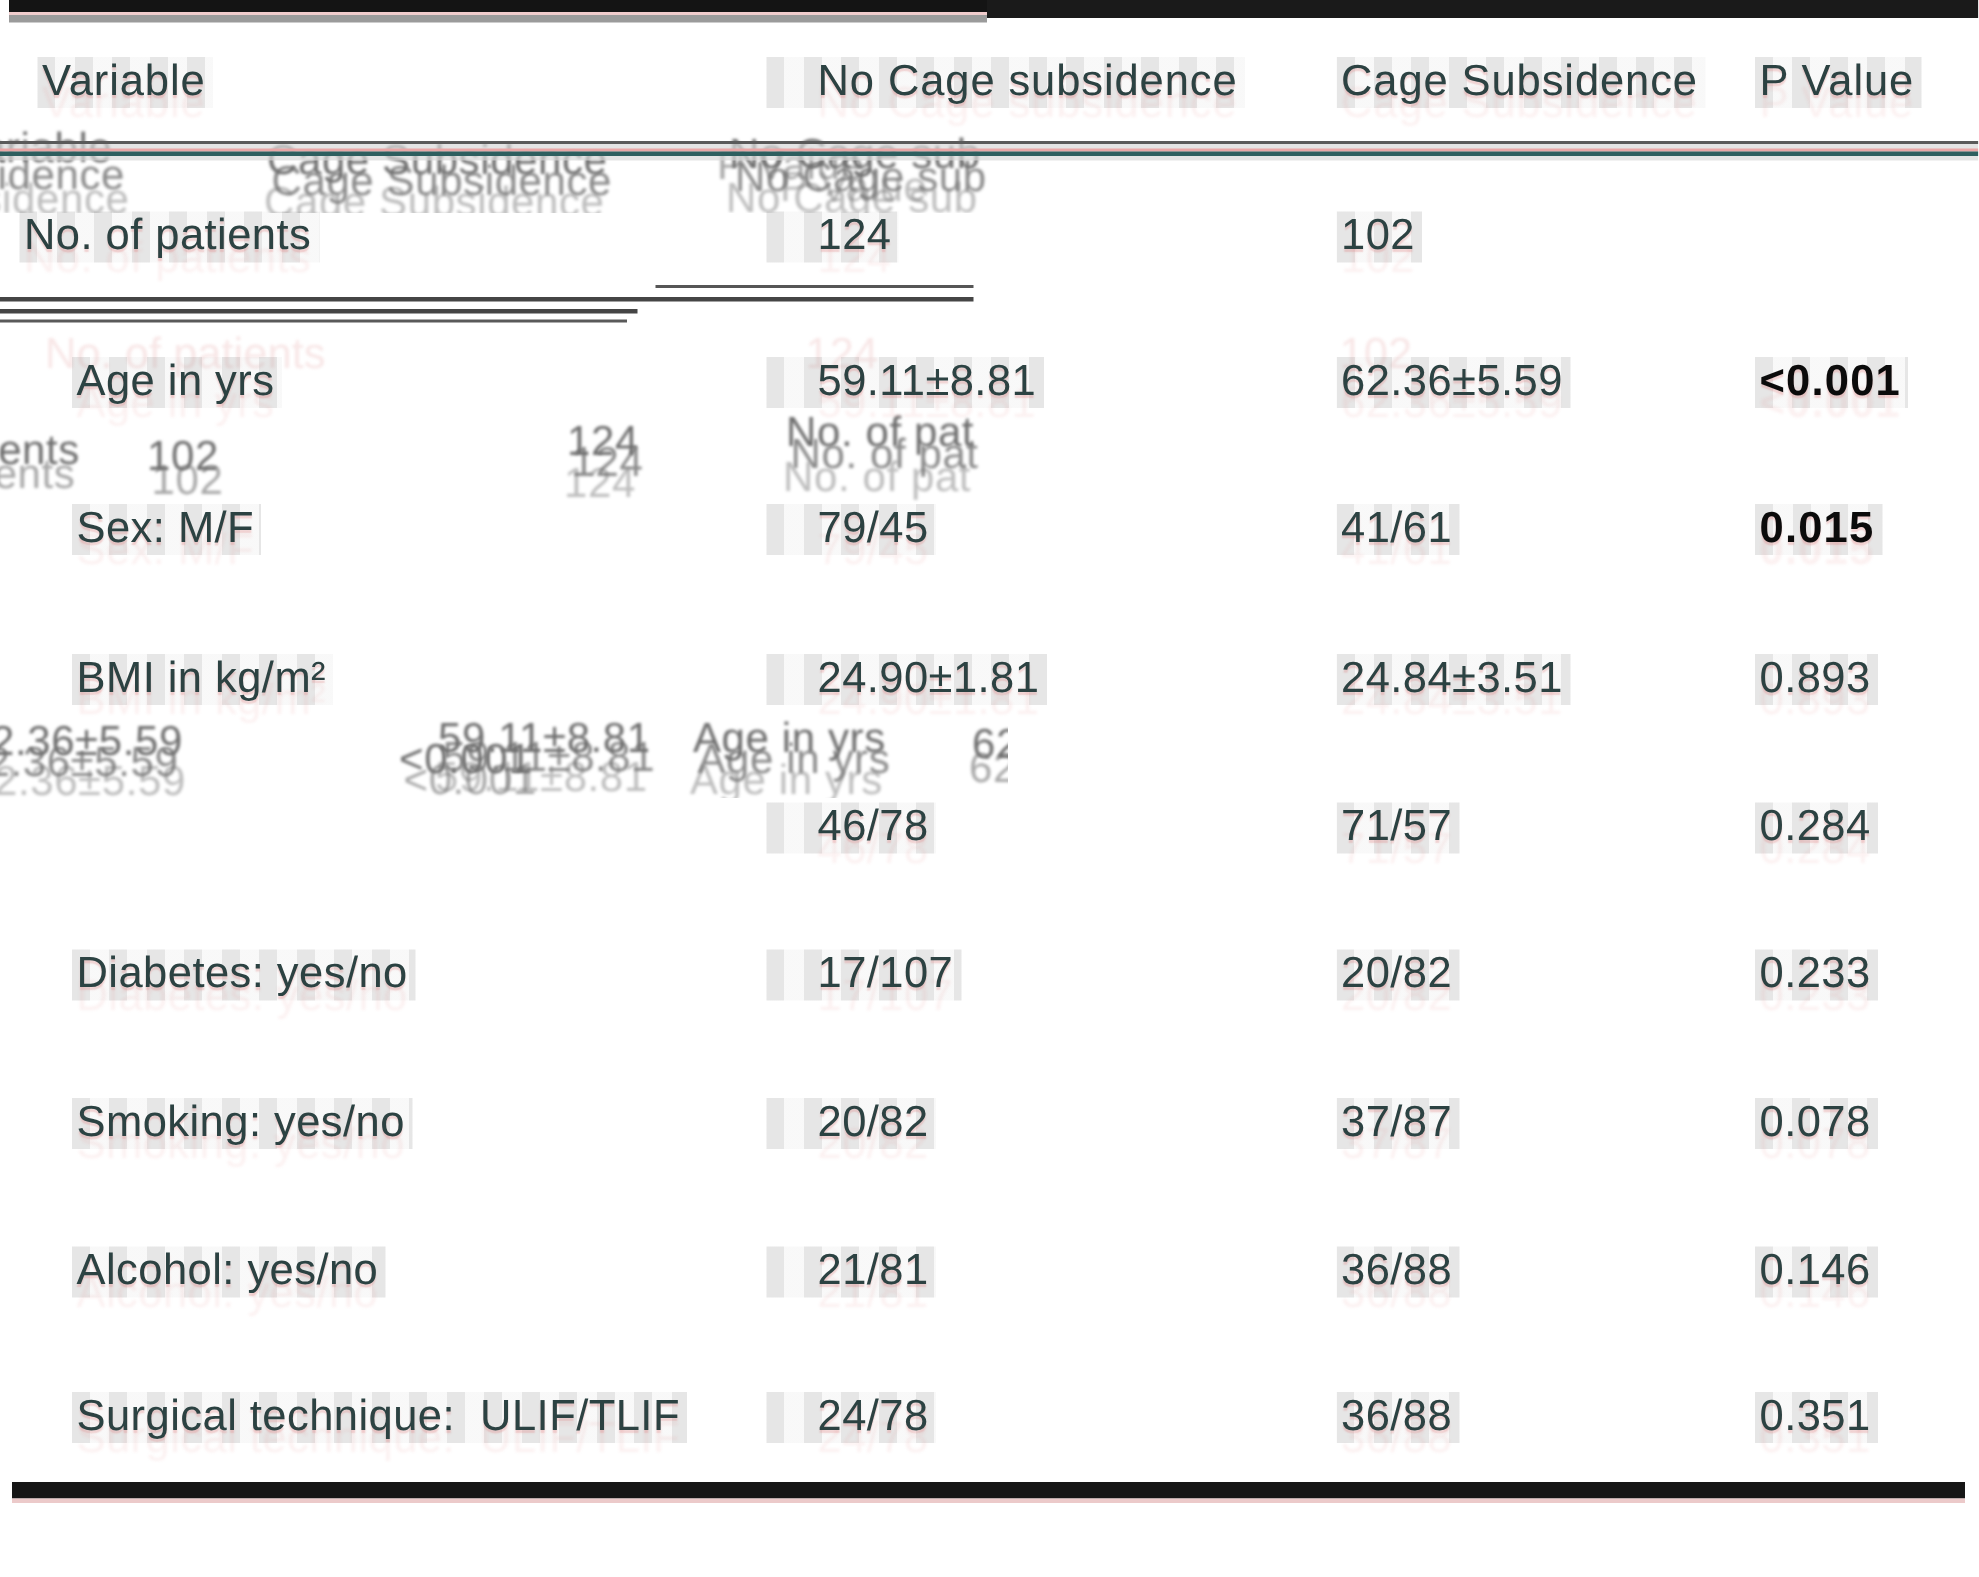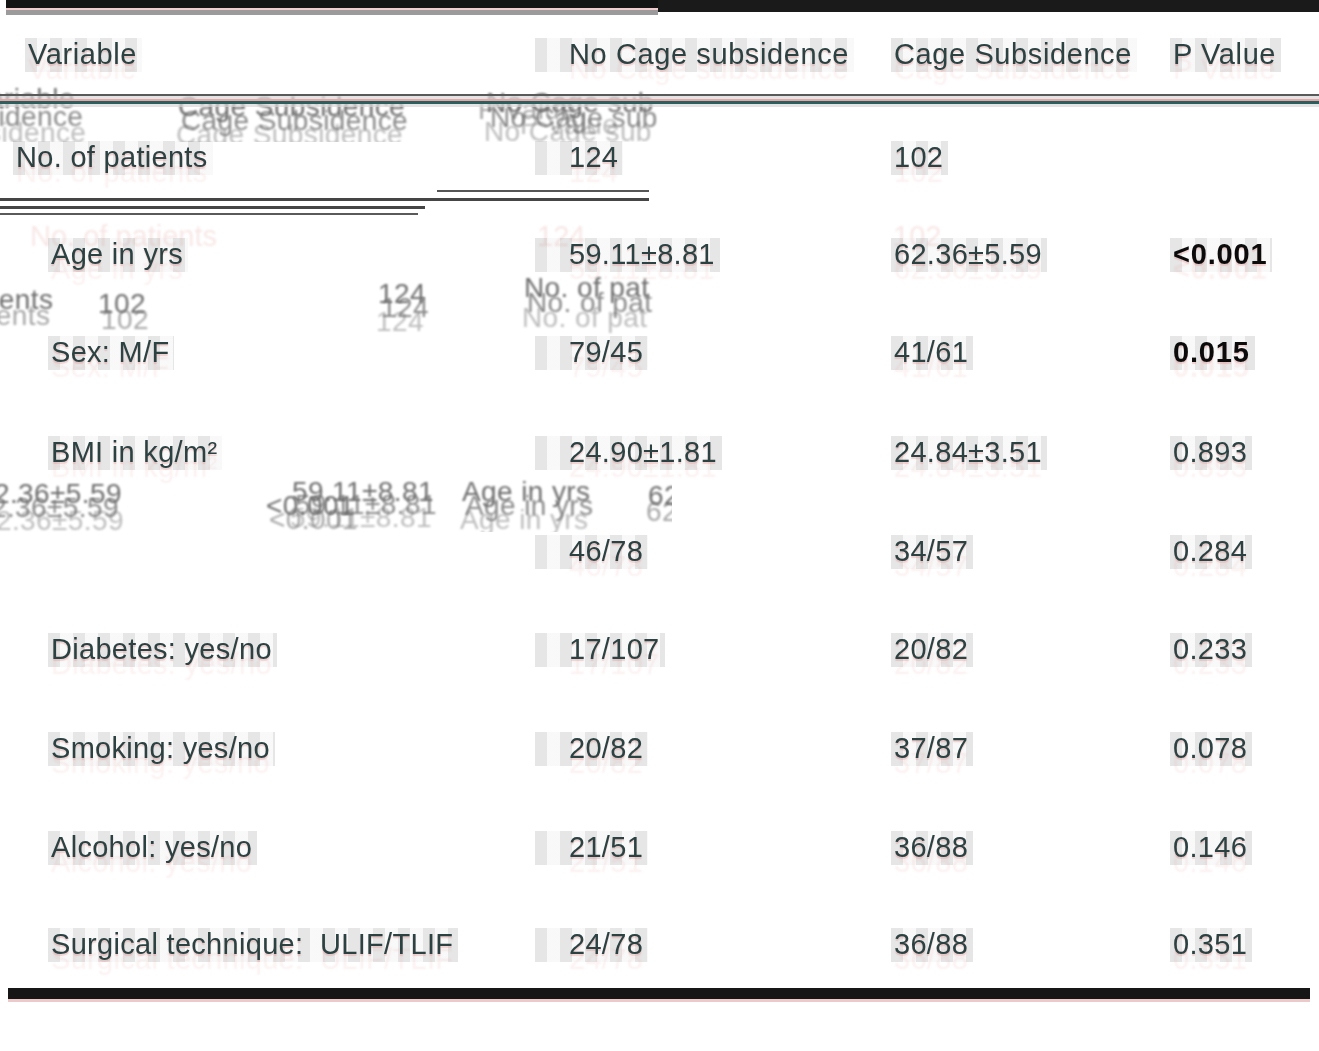--- a/index.html
+++ b/index.html
@@ -24,21 +24,21 @@
     text-shadow: 0 2px 1px rgba(222,120,120,0.30), 0 15px 2px rgba(228,140,140,0.12);
     background: repeating-linear-gradient(90deg,
       rgba(130,130,130,0.20) 0 12px,
       rgba(130,130,130,0.05) 12px 25px);
   }
   .hdr { letter-spacing: 0.6px; text-align: center; }
   .bold-p { color: #0b0b0b; font-weight: bold; letter-spacing: 0.8px; }
 
   
   .cl25 { left: 25px; }  .cl16 { left: 13px; }  .cl48 { left: 48px; }
-  .c2 { left: 535px; padding-left: 34px; }   .c3 { left: 891px; }   .c4 { left: 1170px; }
+  .c2 { left: 511px; padding-left: 34px; }   .c3 { left: 891px; }   .c4 { left: 1170px; }
 
   
   .yh { top: 38px; }
   .y0 { top: 141px; text-align: center; }  .y1 { top: 238px; }  .y2 { top: 336px; }
   .y3 { top: 436px; text-align: right; }  .y4 { top: 535px; }  .y5 { top: 633px; }
   .y6 { top: 732px; }  .y7 { top: 831px; }  .y8 { top: 928px; }
 
   
   .bar { position: absolute; }
   .top-black-left  { left: 6px;   top: 0;     width: 652px;  height: 8px;  background: #141414; }
@@ -216,35 +216,35 @@
   <div class="cell y2 c2">79/45</div>
   <div class="cell y2 c3">41/61</div>
   <div class="cell y2 c4 bold-p">0.015</div>
 
   <div class="cell y3 cl48">BMI in kg/m²</div>
   <div class="cell y3 c2">24.90±1.81</div>
   <div class="cell y3 c3">24.84±3.51</div>
   <div class="cell y3 c4">0.893</div>
 
   <div class="cell y4 c2">46/78</div>
-  <div class="cell y4 c3">34/57</div>
+  <div class="cell y4 c3">71/57</div>
   <div class="cell y4 c4">0.284</div>
 
   <div class="cell y5 cl48">Diabetes: yes/no</div>
   <div class="cell y5 c2">17/107</div>
   <div class="cell y5 c3">20/82</div>
   <div class="cell y5 c4">0.233</div>
 
   <div class="cell y6 cl48">Smoking: yes/no</div>
   <div class="cell y6 c2">20/82</div>
   <div class="cell y6 c3">37/87</div>
   <div class="cell y6 c4">0.078</div>
 
   <div class="cell y7 cl48">Alcohol: yes/no</div>
-  <div class="cell y7 c2">21/51</div>
+  <div class="cell y7 c2">21/81</div>
   <div class="cell y7 c3">36/88</div>
   <div class="cell y7 c4">0.146</div>
 
   <div class="cell y8 cl48">Surgical technique:  ULIF/TLIF</div>
   <div class="cell y8 c2">24/78</div>
   <div class="cell y8 c3">36/88</div>
   <div class="cell y8 c4">0.351</div>
 
 </div>
 

